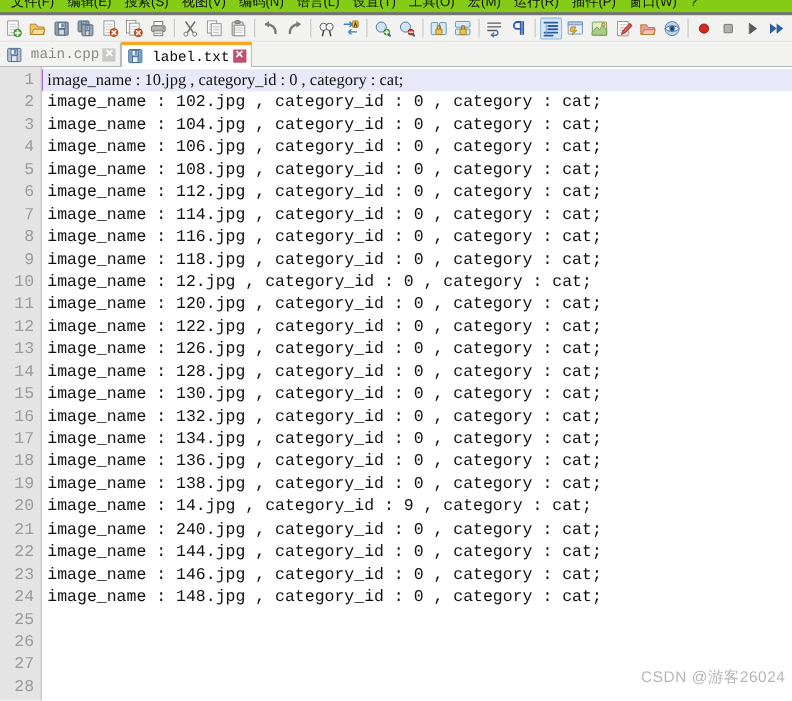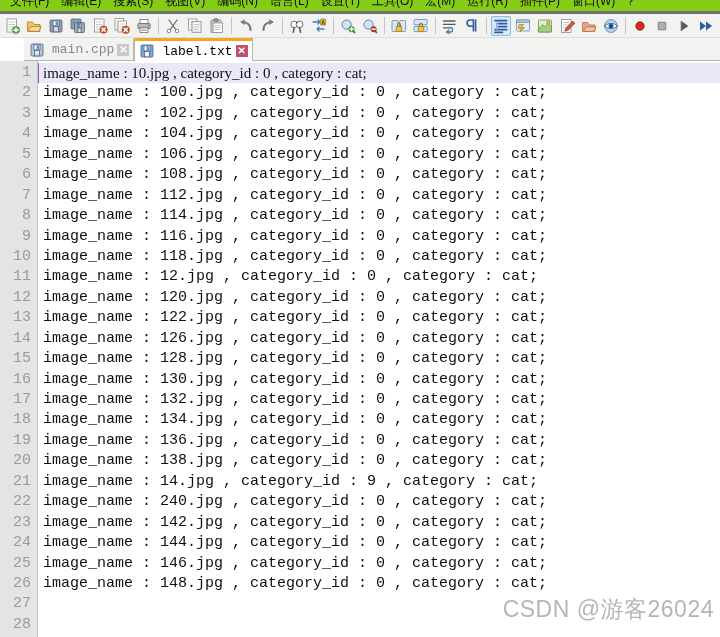--- a/index.html
+++ b/index.html
@@ -81,21 +81,20 @@
   
   .tabbar {
     height: 23px;
     background: #f2f2f0;
     display: flex;
     align-items: flex-end;
     flex: 0 0 auto;
     border-bottom: 1px solid #b4b4b4;
     box-sizing: border-box;
     padding-left: 1px;
-    margin-left: 24px;
   }
   .tab {
     height: 21px;
     display: flex;
     align-items: center;
     padding: 0 4px 0 5px;
     font-family: "Liberation Mono", monospace;
     font-size: 13px;
     box-sizing: border-box;
     border-right: 1px solid #b9b9b9;
@@ -187,21 +186,21 @@
     box-shadow: inset 1px 0 0 0 #9b59c9;
     font-family: Liberation Serif, serif;
   }
 
   
   .watermark {
     position: absolute;
     right: 6px;
     bottom: 12px;
     font-family: "Liberation Sans", sans-serif;
-    font-size: 23px;
+    font-size: 14px;
     color: rgba(120,120,120,0.55);
     pointer-events: none;
     white-space: nowrap;
     letter-spacing: 0.5px;
   }
 </style>
 </head>
 <body>
 
 <div id="app">
@@ -601,42 +600,40 @@
         <div class="ln">22</div>
         <div class="ln">23</div>
         <div class="ln">24</div>
         <div class="ln">25</div>
         <div class="ln">26</div>
         <div class="ln">27</div>
         <div class="ln">28</div>
       </div>
     <div class="codearea" id="codearea">
         <div class="code-line current">image_name : 10.jpg , category_id : 0 , category : cat;</div>
-        <div class="code-line">image_name : 100.jpg , category_id : 0 , category : cat;</div>
         <div class="code-line">image_name : 102.jpg , category_id : 0 , category : cat;</div>
         <div class="code-line">image_name : 104.jpg , category_id : 0 , category : cat;</div>
         <div class="code-line">image_name : 106.jpg , category_id : 0 , category : cat;</div>
         <div class="code-line">image_name : 108.jpg , category_id : 0 , category : cat;</div>
         <div class="code-line">image_name : 112.jpg , category_id : 0 , category : cat;</div>
         <div class="code-line">image_name : 114.jpg , category_id : 0 , category : cat;</div>
         <div class="code-line">image_name : 116.jpg , category_id : 0 , category : cat;</div>
         <div class="code-line">image_name : 118.jpg , category_id : 0 , category : cat;</div>
         <div class="code-line">image_name : 12.jpg , category_id : 0 , category : cat;</div>
         <div class="code-line">image_name : 120.jpg , category_id : 0 , category : cat;</div>
         <div class="code-line">image_name : 122.jpg , category_id : 0 , category : cat;</div>
         <div class="code-line">image_name : 126.jpg , category_id : 0 , category : cat;</div>
         <div class="code-line">image_name : 128.jpg , category_id : 0 , category : cat;</div>
         <div class="code-line">image_name : 130.jpg , category_id : 0 , category : cat;</div>
         <div class="code-line">image_name : 132.jpg , category_id : 0 , category : cat;</div>
         <div class="code-line">image_name : 134.jpg , category_id : 0 , category : cat;</div>
         <div class="code-line">image_name : 136.jpg , category_id : 0 , category : cat;</div>
         <div class="code-line">image_name : 138.jpg , category_id : 0 , category : cat;</div>
         <div class="code-line">image_name : 14.jpg , category_id : 9 , category : cat;</div>
         <div class="code-line">image_name : 240.jpg , category_id : 0 , category : cat;</div>
-        <div class="code-line">image_name : 142.jpg , category_id : 0 , category : cat;</div>
         <div class="code-line">image_name : 144.jpg , category_id : 0 , category : cat;</div>
         <div class="code-line">image_name : 146.jpg , category_id : 0 , category : cat;</div>
         <div class="code-line">image_name : 148.jpg , category_id : 0 , category : cat;</div>
       </div>
     <div class="watermark">CSDN @游客26024</div>
   </div>
 
 </div>
 
 </body></html>

